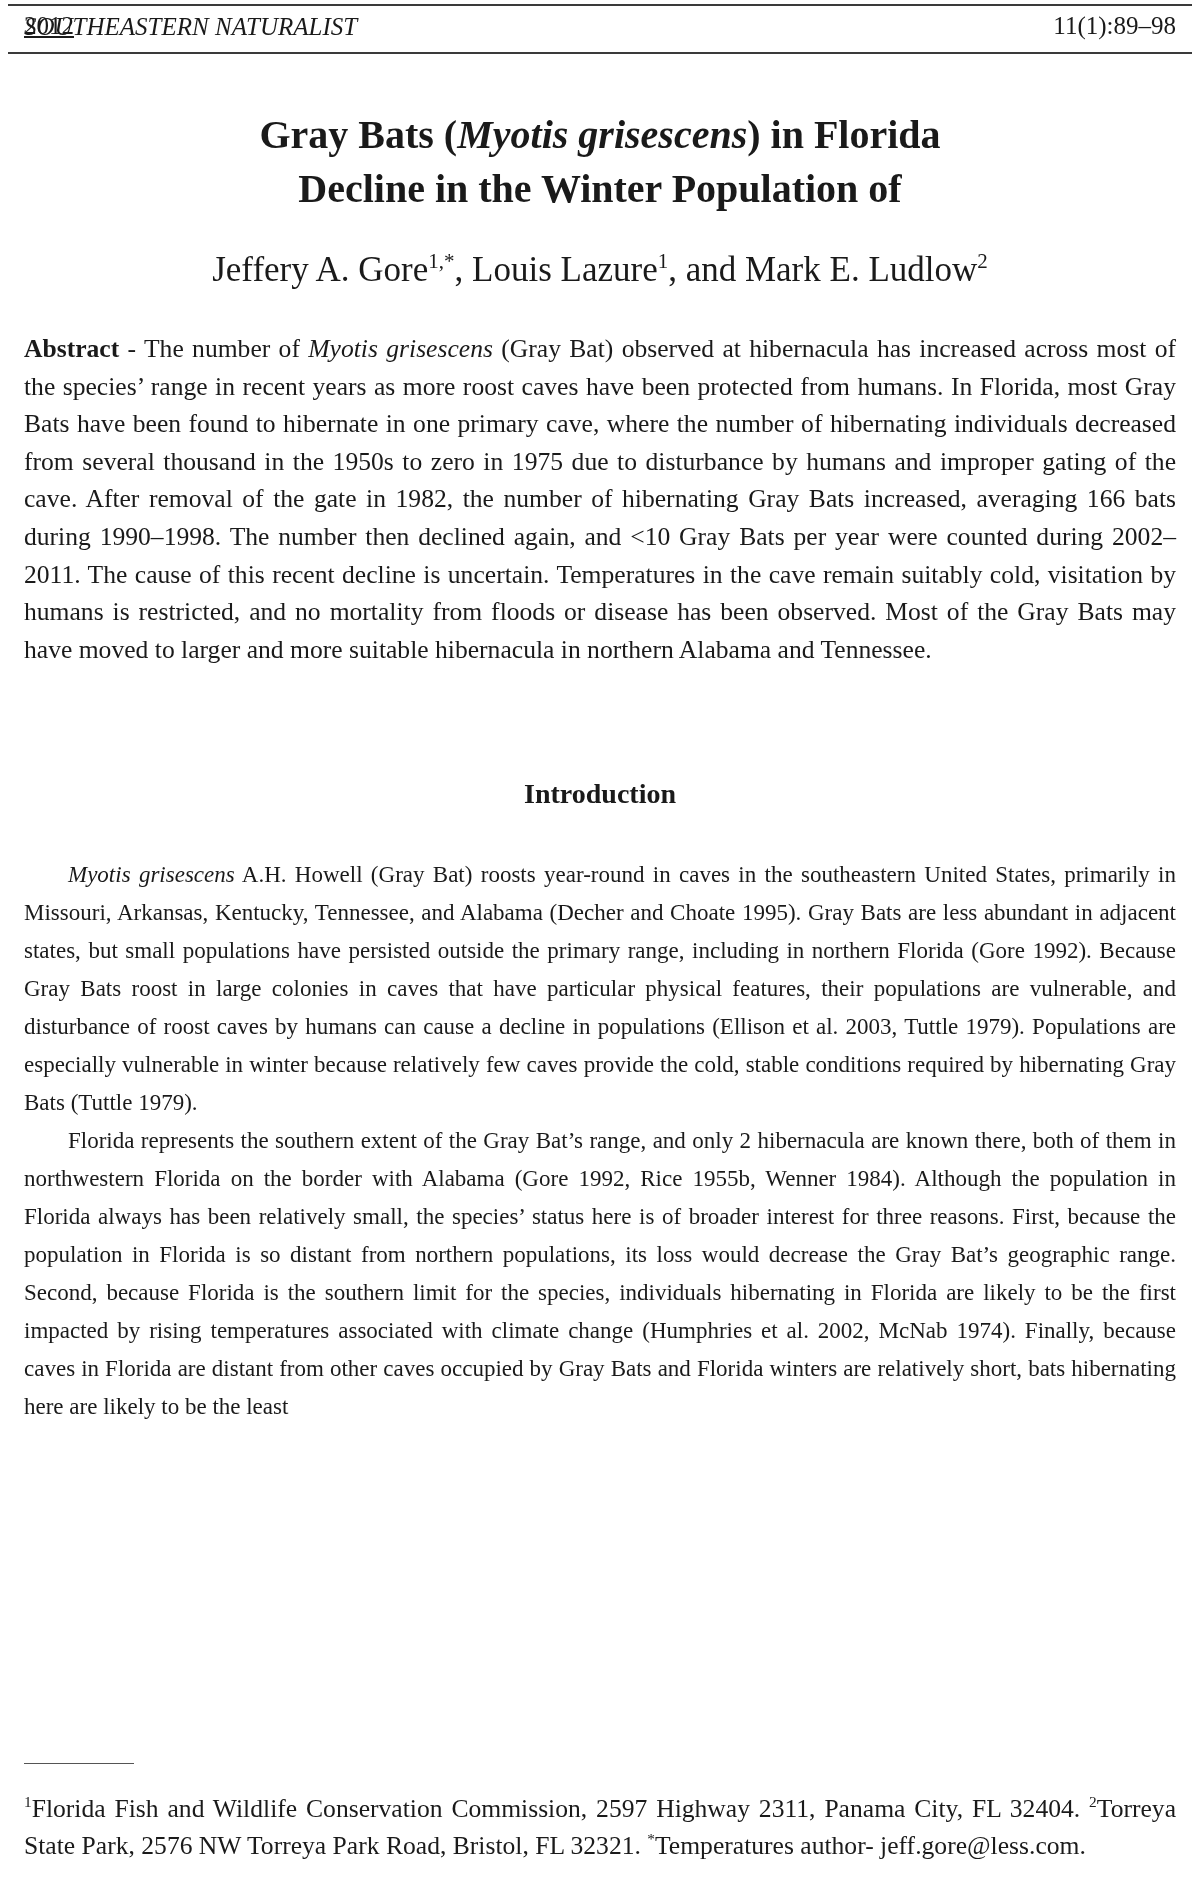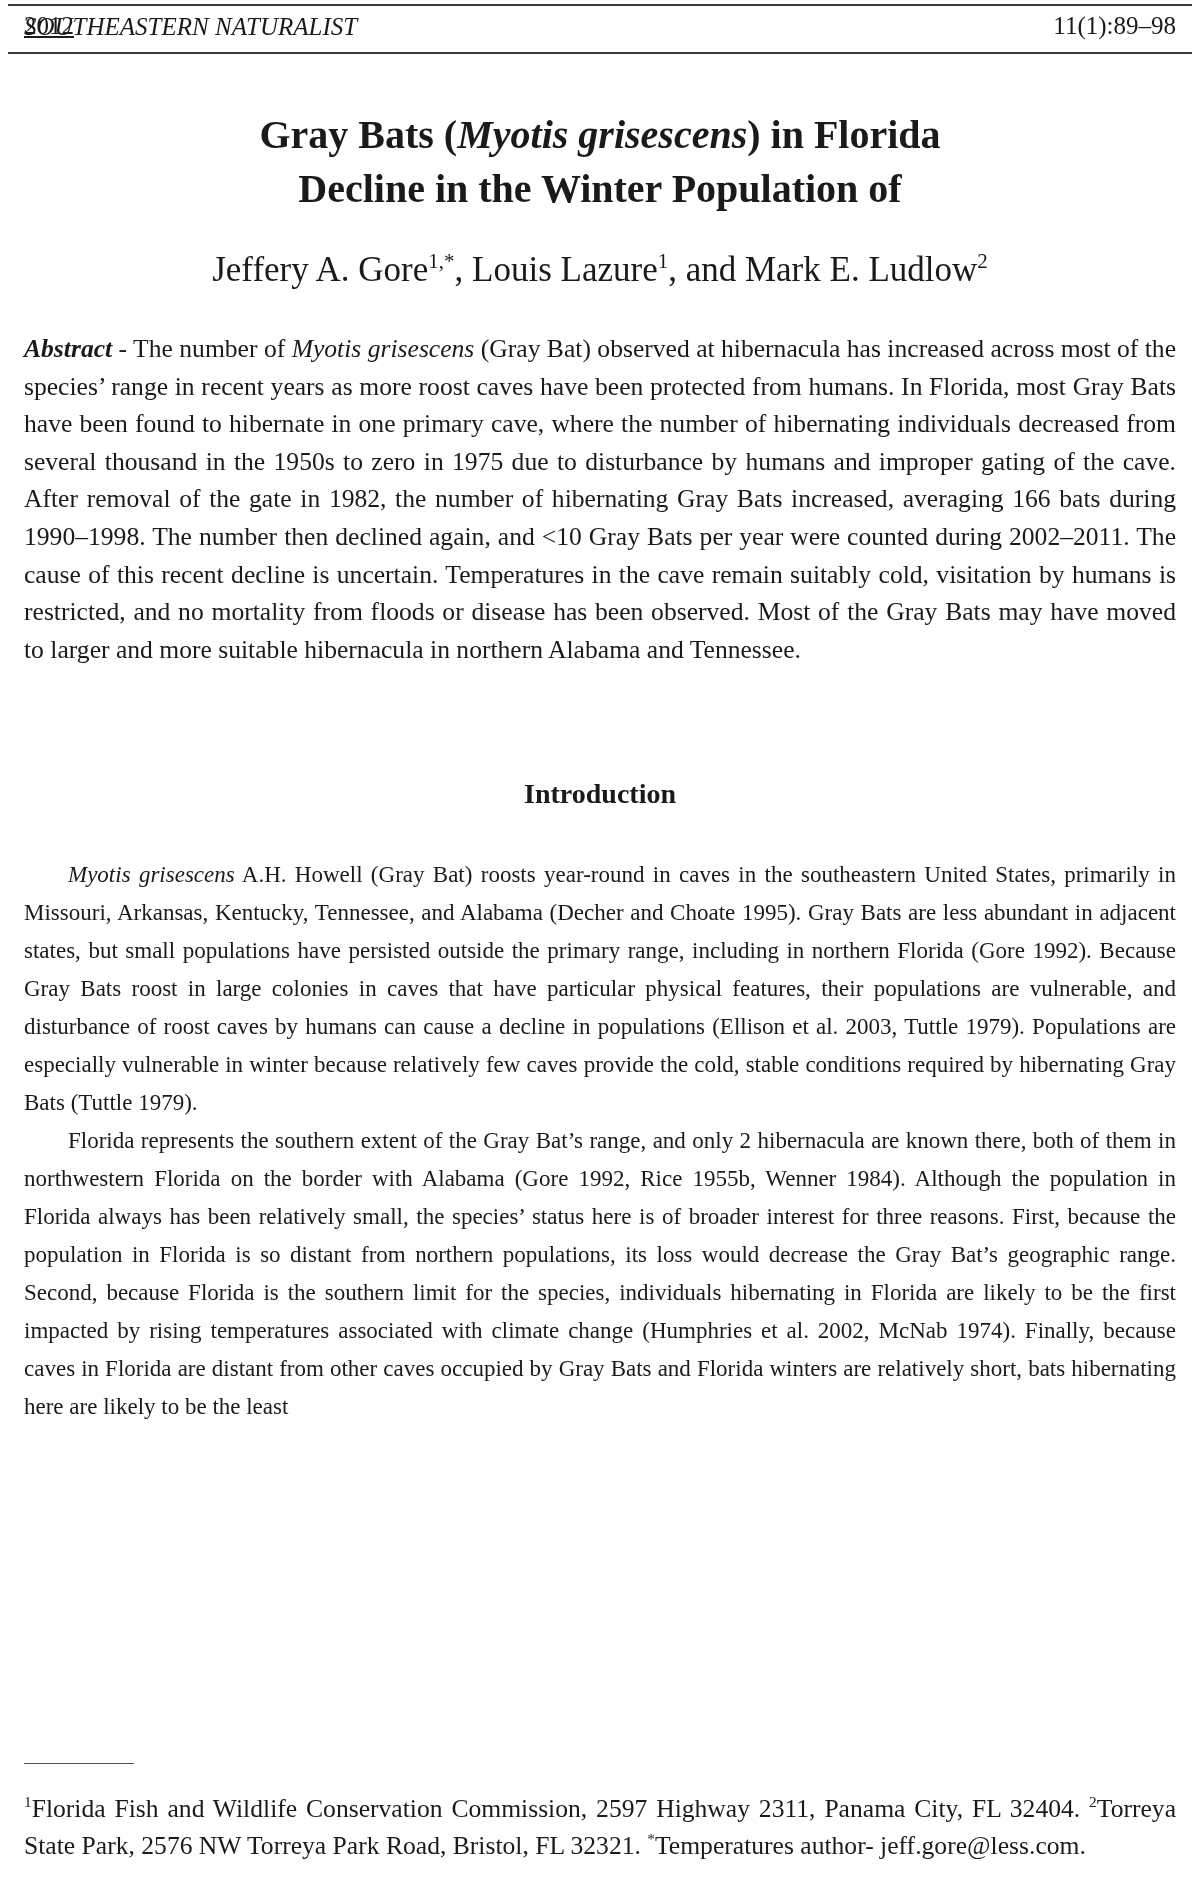--- a/index.html
+++ b/index.html
@@ -11,21 +11,21 @@
   .rule-head { position: absolute; left: 8px; right: 8px; top: 52px; height: 0; border-top: 2px solid #3a3a3a; }
   .running-head { position: absolute; left: 24px; right: 24px; top: 12px; height: 30px; font-size: 25px; }
   .rh-left { position: absolute; left: 0; top: 0; text-decoration: underline; }
   .rh-center { position: absolute; left: 0; right: 0; font-style: italic; top: 1px; }
   .rh-right { position: absolute; right: 0; top: 0; }
   .title { position: absolute; left: 0; right: 0; top: 108px; text-align: center; font-weight: bold; font-size: 40px; line-height: 54px; }
   .title i { font-weight: bold; }
   .authors { position: absolute; left: 0; right: 0; top: 250px; text-align: center; font-size: 35px; }
   sup { font-size: 60%; vertical-align: super; line-height: 0; }
   .abstract { position: absolute; left: 24px; right: 24px; top: 330px; font-size: 25.6px; line-height: 37.6px; text-align: justify; }
-  .abstract .lbl { font-weight: bold; font-style: italic; }
+  .abstract .lbl { font-weight: bold; }
   .intro-head { position: absolute; left: 0; right: 0; top: 778px; text-align: center; font-weight: bold; font-size: 28px; }
   .body { position: absolute; left: 24px; right: 24px; top: 856px; font-size: 23px; line-height: 38px; text-align: justify; }
   .body p { margin: 0; text-indent: 44px; }
   .fn-rule { position: absolute; left: 24px; top: 1763px; width: 110px; border-top: 1.5px solid #555; }
   .footnote { position: absolute; left: 24px; right: 24px; top: 1790px; font-size: 25.6px; line-height: 37px; text-align: justify; }
 </style>
 </head>
 <body>
 
 <div class="rule-top"></div>

